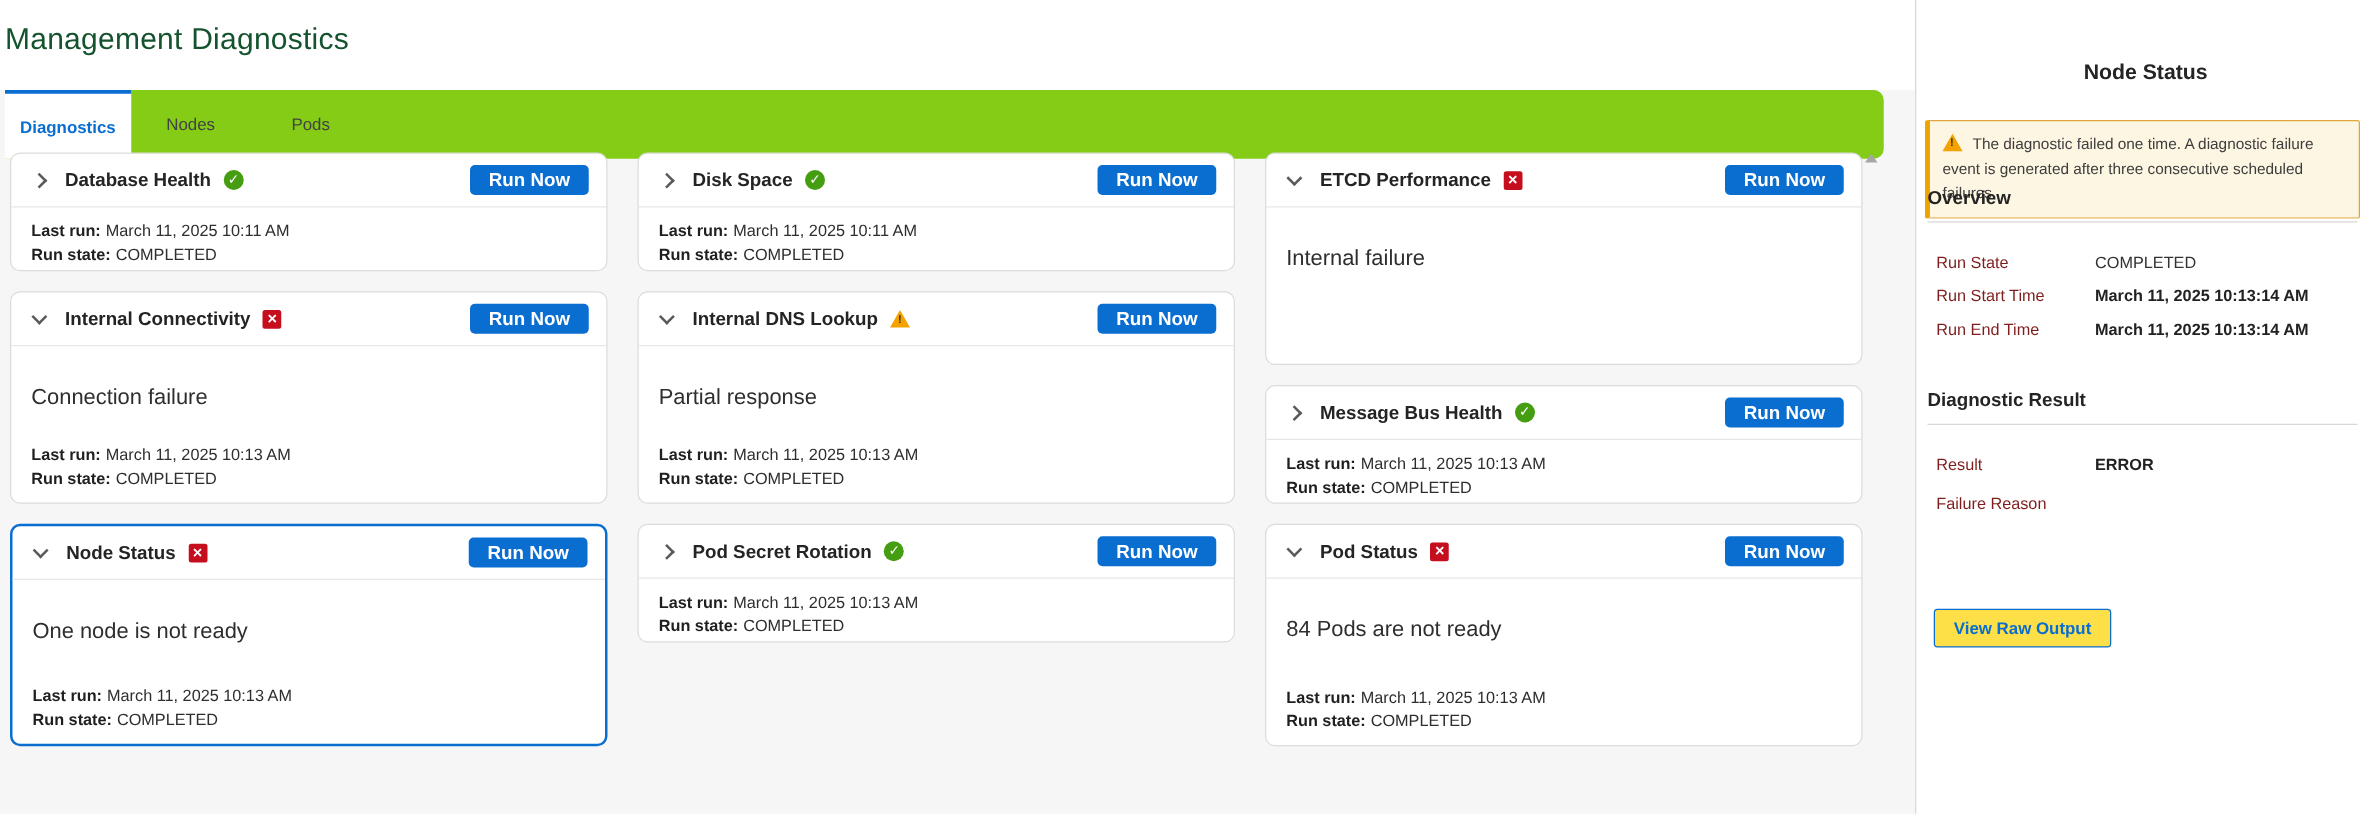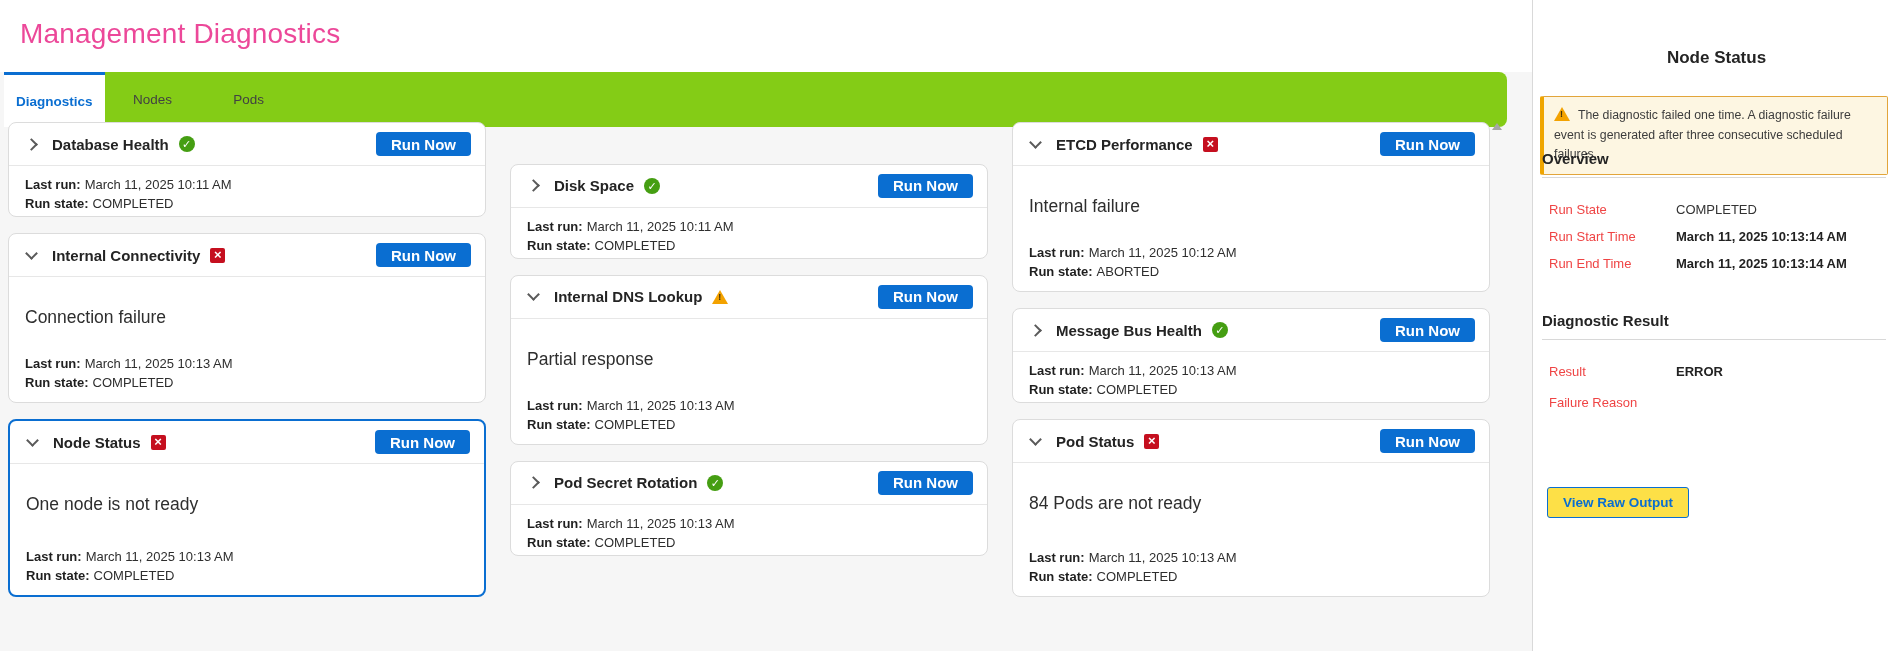--- a/index.html
+++ b/index.html
@@ -5,31 +5,31 @@
   * { margin:0; padding:0; box-sizing:border-box; }
   html,body { width:1899px; height:651px; }
   body { font-family:"Liberation Sans","DejaVu Sans",sans-serif; background:#fff; overflow:hidden; }
 
   .app { position:relative; width:1899px; height:651px; background:#fff; }
 
   
   .main { position:absolute; left:0; top:0; width:1533px; height:651px;
           background:#f6f6f6; border-right:1px solid #d9d9d9; }
   .main-header { position:absolute; left:0; top:0; width:100%; height:72px; background:#fff; }
-  .page-title { position:absolute; left:20px; top:18px; font-size:28px; font-weight:500;
-                color:#ec4899; letter-spacing:.2px; }
+  .page-title { position:absolute; left:4px; top:18px; font-size:24px; font-weight:500;
+                color:#14532d; letter-spacing:.2px; }
 
   .tabstrip { position:absolute; left:4px; top:72px; width:1503px; height:55px;
               background:#84cc16; border-radius:0 8px 8px 0; display:flex; }
   .tab { min-width:96px; padding:0 12px; display:flex; align-items:center; justify-content:center;
          font-size:13.5px; color:#424242; cursor:pointer; }
   .tab.active { background:#fff; border-top:3px solid #0a6ed1; color:#0a6ed1; font-weight:700; }
 
   
-  .grid { position:absolute; left:8px; top:122px; display:flex; gap:24px;align-items:center; }
+  .grid { position:absolute; left:8px; top:122px; display:flex; gap:24px; }
   .col  { display:flex; flex-direction:column; gap:16px; width:478px; }
 
   .card { background:#fff; border:1px solid #dcdcdc; border-radius:8px; position:relative; }
   .card.selected { border:2px solid #0a6ed1; }
   .card.collapsed { height:95px; }
   .card.expanded  { height:170px; }
   .card.tall      { height:178px; }
 
   .card-head { height:43px; display:flex; align-items:center; padding:0 14px 0 18px;
                border-bottom:1px solid #e7e7e7; cursor:pointer; }
@@ -73,21 +73,21 @@
   .warnbox { position:absolute; left:6px; top:96px; width:348px; background:#fdf6e2;
              border:1px solid #e2a53a; border-left:4px solid #efa500; border-radius:2px;
              padding:9px 10px; font-size:12.3px; line-height:1.6; color:#3d3d3d; }
   .warnbox .ic-warning { display:inline-block; vertical-align:-2px; margin-right:8px; }
 
   .sect { position:absolute; left:8px; right:13px; }
   .sect h3 { font-size:15px; font-weight:700; color:#242424; margin-bottom:10px; }
   .sect hr { border:none; border-top:1px solid #d8d8d8; margin-bottom:24px; }
   .prow { display:grid; grid-template-columns:134px 1fr; margin-bottom:12px;
           font-size:13px; color:#333; }
-  .prow .plabel { padding-left:7px; color:#ef4444; }
+  .prow .plabel { padding-left:7px; color:#7f1d1d; }
   .prow .pval.bold { font-weight:700; color:#222; }
   .prow.multiline { align-items:center; }
   .prow.multiline .pval { line-height:23px; }
   .sect-overview { top:150px; }
   .sect-result   { top:312px; }
 
   .raw-btn { position:absolute; left:13px; top:487px; height:31px; padding:0 15px;
              background:#fde047; border:1px solid #0a6ed1; color:#0a6ed1; border-radius:3px;
              font-size:13.5px; font-weight:700; font-family:inherit; cursor:pointer; }
 </style>
@@ -218,24 +218,20 @@
 
         <section class="card expanded">
           <header class="card-head">
             <span class="chev down"></span>
             <span class="card-title">ETCD Performance</span>
             <span class="ic ic-error"></span>
             <button class="run-btn">Run Now</button>
           </header>
           <div class="card-body">
             <div class="msg">Internal failure</div>
-            <div class="meta">
-              <div class="meta-line"><span class="b">Last run:</span><span>March 11, 2025 10:12 AM</span></div>
-              <div class="meta-line"><span class="b">Run state:</span><span>ABORTED</span></div>
-            </div>
           </div>
         </section>
 
         <section class="card collapsed">
           <header class="card-head">
             <span class="chev right"></span>
             <span class="card-title">Message Bus Health</span>
             <span class="ic ic-success"></span>
             <button class="run-btn">Run Now</button>
           </header>

